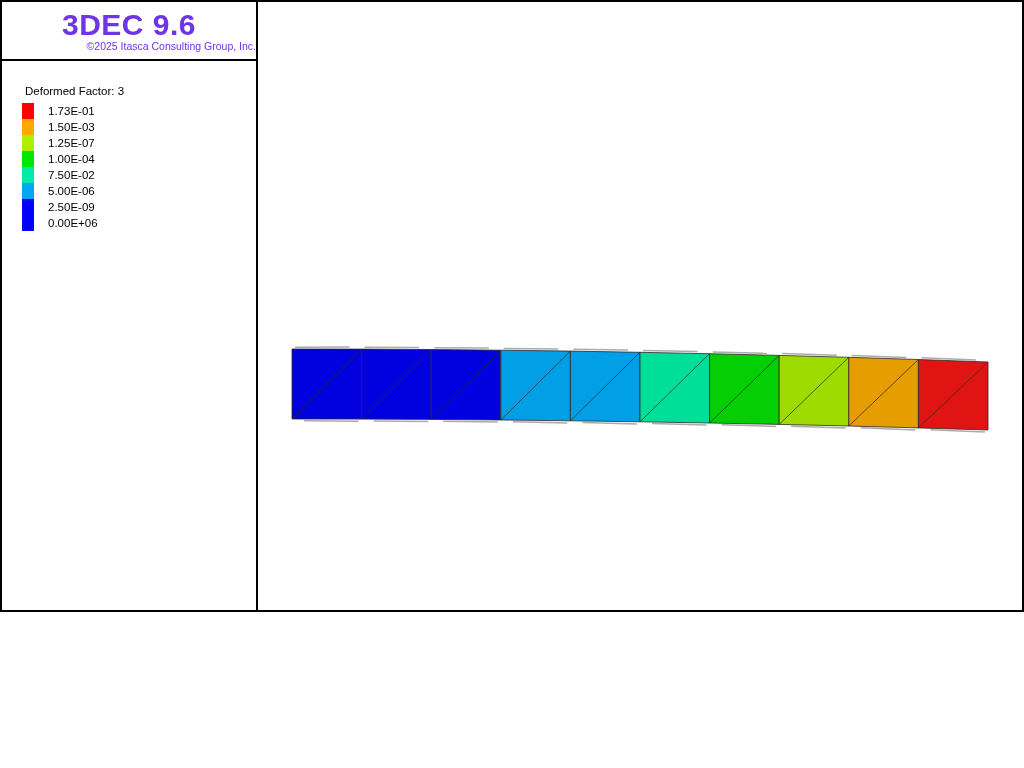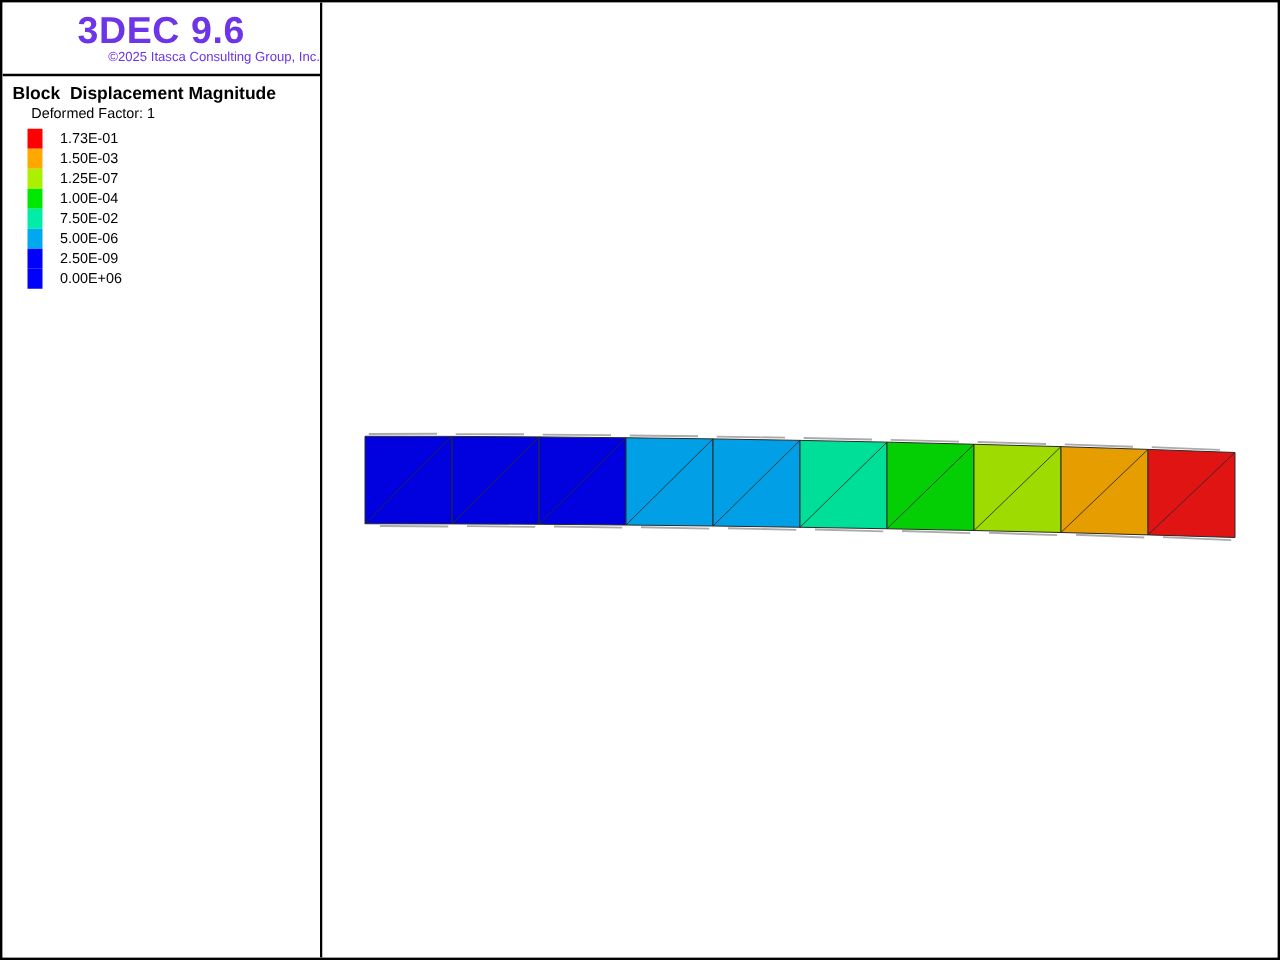--- a/index.html
+++ b/index.html
@@ -1,18 +1,18 @@
 <!DOCTYPE html>
 <html><head>
 <meta charset="utf-8">
 <style>
   html,body{margin:0;padding:0;background:#ffffff;}
   .canvas{
     position:relative;
-    width:1024px;height:768px;
+    width:1024px;height:612px;
     box-sizing:border-box;
     border:2px solid #000;
     background:#ffffff;
     font-family:"Liberation Sans","DejaVu Sans",sans-serif;
     overflow:hidden;
   }
   .sidebar{
     position:absolute;left:0;top:0;width:254px;height:100%;
     background:#ffffff;
   }
@@ -68,22 +68,21 @@
 </style>
 </head>
 <body>
 
 <div class="canvas">
 
   <aside class="sidebar">
     <div class="app-title" style="color: rgb(109, 52, 232);">3DEC 9.6</div>
     <div class="copyright" style="color: rgb(109, 52, 232);">©2025 Itasca Consulting Group, Inc.</div>
     <div class="rule"></div>
-    <div class="legend-title">Block  Displacement Magnitude</div>
-    <div class="legend-subtitle">Deformed Factor: 1</div>
+    <div class="legend-subtitle">Deformed Factor: 3</div>
     <div class="legend-entries" id="legend-entries">
         <div class="lrow">
           <span class="swatch" style="background: rgb(255, 0, 0);"></span>
           <span class="lval">1.73E-01</span>
         </div>
         <div class="lrow">
           <span class="swatch" style="background: rgb(255, 168, 0);"></span>
           <span class="lval">1.50E-03</span>
         </div>
         <div class="lrow">

